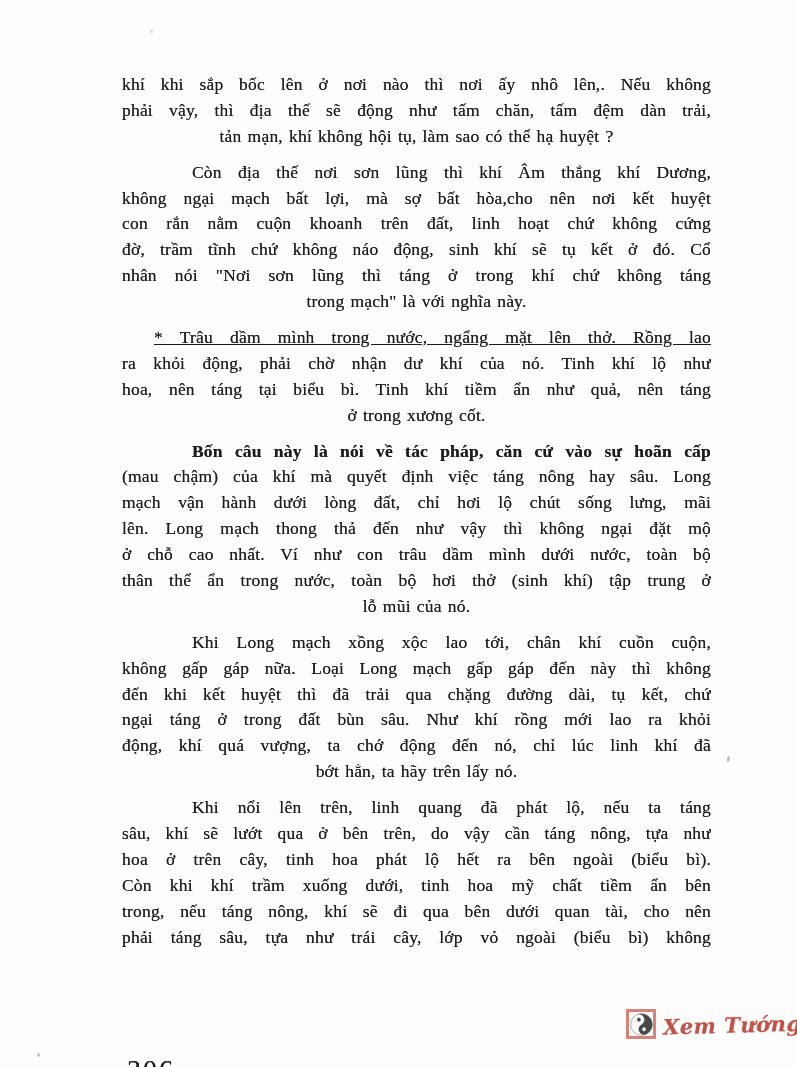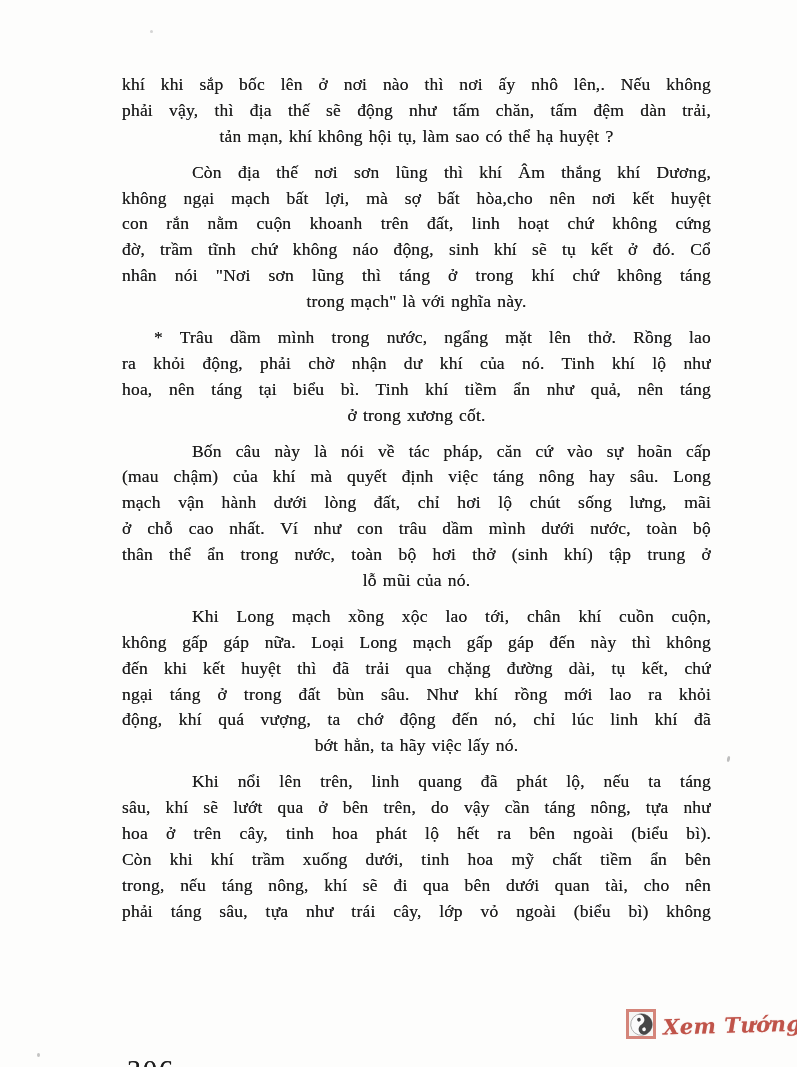--- a/index.html
+++ b/index.html
@@ -86,40 +86,41 @@
       </div>
       <div class="para">
         <div class="line just" style="padding-left: 70px;">Còn địa thế nơi sơn lũng thì khí Âm thắng khí Dương,</div>
         <div class="line just">không ngại mạch bất lợi, mà sợ bất hòa,cho nên nơi kết huyệt</div>
         <div class="line just">con rắn nằm cuộn khoanh trên đất, linh hoạt chứ không cứng</div>
         <div class="line just">đờ, trầm tĩnh chứ không náo động, sinh khí sẽ tụ kết ở đó. Cổ</div>
         <div class="line just">nhân nói "Nơi sơn lũng thì táng ở trong khí chứ không táng</div>
         <div class="line last">trong mạch" là với nghĩa này.</div>
       </div>
       <div class="para">
-        <div class="line just" style="padding-left: 32px;">* Trâu dầm mình trong nước, ngẩng mặt lên thở. Rồng lao</div>
+        <div class="line just" style="padding-left: 32px; text-decoration: underline;">* Trâu dầm mình trong nước, ngẩng mặt lên thở. Rồng lao</div>
         <div class="line just">ra khỏi động, phải chờ nhận dư khí của nó. Tinh khí lộ như</div>
         <div class="line just">hoa, nên táng tại biểu bì. Tinh khí tiềm ẩn như quả, nên táng</div>
         <div class="line last">ở trong xương cốt.</div>
       </div>
       <div class="para">
-        <div class="line just" style="padding-left: 70px;">Bốn câu này là nói về tác pháp, căn cứ vào sự hoãn cấp</div>
+        <div class="line just" style="padding-left: 70px; font-weight: bold;">Bốn câu này là nói về tác pháp, căn cứ vào sự hoãn cấp</div>
         <div class="line just">(mau chậm) của khí mà quyết định việc táng nông hay sâu. Long</div>
         <div class="line just">mạch vận hành dưới lòng đất, chỉ hơi lộ chút sống lưng, mãi</div>
+        <div class="line just">lên. Long mạch thong thả đến như vậy thì không ngại đặt mộ</div>
         <div class="line just">ở chỗ cao nhất. Ví như con trâu dầm mình dưới nước, toàn bộ</div>
         <div class="line just">thân thể ẩn trong nước, toàn bộ hơi thở (sinh khí) tập trung ở</div>
         <div class="line last">lỗ mũi của nó.</div>
       </div>
       <div class="para">
         <div class="line just" style="padding-left: 70px;">Khi Long mạch xồng xộc lao tới, chân khí cuồn cuộn,</div>
         <div class="line just">không gấp gáp nữa. Loại Long mạch gấp gáp đến này thì không</div>
         <div class="line just">đến khi kết huyệt thì đã trải qua chặng đường dài, tụ kết, chứ</div>
         <div class="line just">ngại táng ở trong đất bùn sâu. Như khí rồng mới lao ra khỏi</div>
         <div class="line just">động, khí quá vượng, ta chớ động đến nó, chỉ lúc linh khí đã</div>
-        <div class="line last">bớt hẳn, ta hãy việc lấy nó.</div>
+        <div class="line last">bớt hẳn, ta hãy trên lấy nó.</div>
       </div>
       <div class="para">
         <div class="line just" style="padding-left: 70px;">Khi nổi lên trên, linh quang đã phát lộ, nếu ta táng</div>
         <div class="line just">sâu, khí sẽ lướt qua ở bên trên, do vậy cần táng nông, tựa như</div>
         <div class="line just">hoa ở trên cây, tinh hoa phát lộ hết ra bên ngoài (biểu bì).</div>
         <div class="line just">Còn khi khí trầm xuống dưới, tinh hoa mỹ chất tiềm ẩn bên</div>
         <div class="line just">trong, nếu táng nông, khí sẽ đi qua bên dưới quan tài, cho nên</div>
         <div class="line just">phải táng sâu, tựa như trái cây, lớp vỏ ngoài (biểu bì) không</div>
       </div>
     </main>

